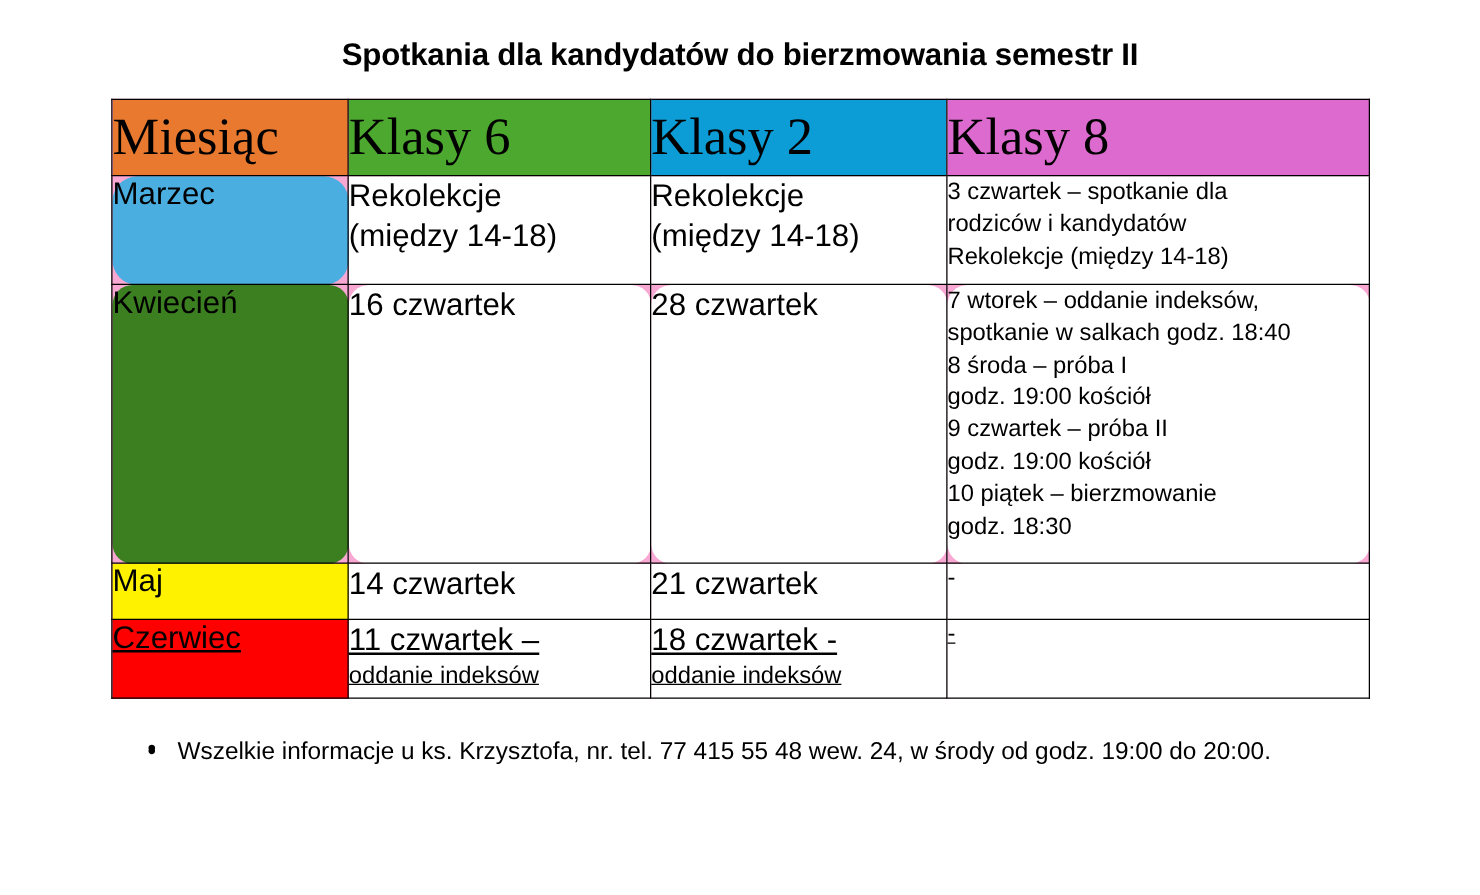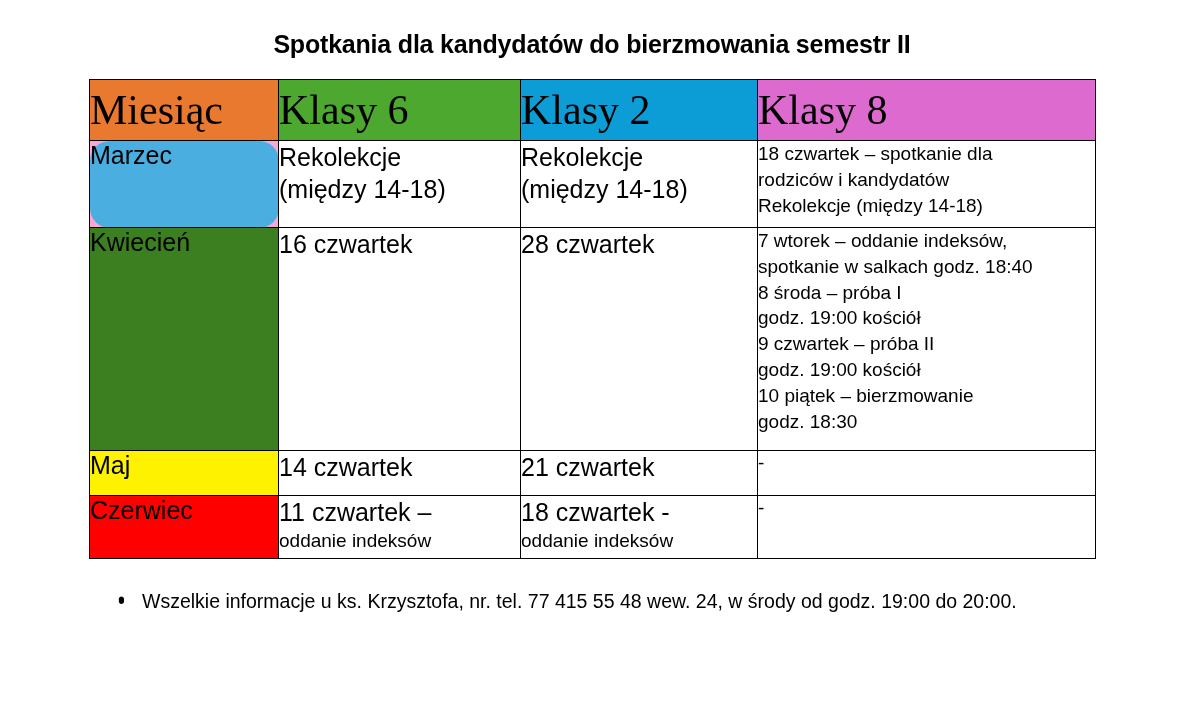--- a/index.html
+++ b/index.html
@@ -114,23 +114,23 @@
   .cell-lg .line { white-space: normal; }
 
   .dash-cell {
     font-size: 19px;
     line-height: 1.3;
     padding-top: 9px;
   }
 
   
   tr.row-marzec   td { height: 86px; }
-  tr.row-kwiecien td { height: 222px; }
+  tr.row-kwiecien td { height: 222px; border-radius: 16px; }
   tr.row-maj      td { height: 44px; }
-  tr.row-czerwiec td { height: 62px; }
+  tr.row-czerwiec td { height: 62px; text-decoration: underline; }
 
   
   .notes {
     position: absolute;
     left: 104px;
     top: 586px;
     width: 1030px;
     font-size: 19.5px;
     line-height: 1.38;
     color: #000000;
@@ -176,21 +176,21 @@
         <td class="month-cell m-marzec">Marzec</td>
         <td class="cell cell-lg">
           <span class="line">Rekolekcje</span>
           <span class="line">(między 14-18)</span>
         </td>
         <td class="cell cell-lg">
           <span class="line">Rekolekcje</span>
           <span class="line">(między 14-18)</span>
         </td>
         <td class="cell cell-sm">
-          <span class="line">18 czwartek – spotkanie dla</span>
+          <span class="line">3 czwartek – spotkanie dla</span>
           <span class="line">rodziców i kandydatów</span>
           <span class="line">Rekolekcje (między 14-18)</span>
         </td>
       </tr>
 
       <tr class="row-kwiecien">
         <td class="month-cell m-kwiecien">Kwiecień</td>
         <td class="cell cell-lg">
           <span class="line">16 czwartek</span>
         </td>

